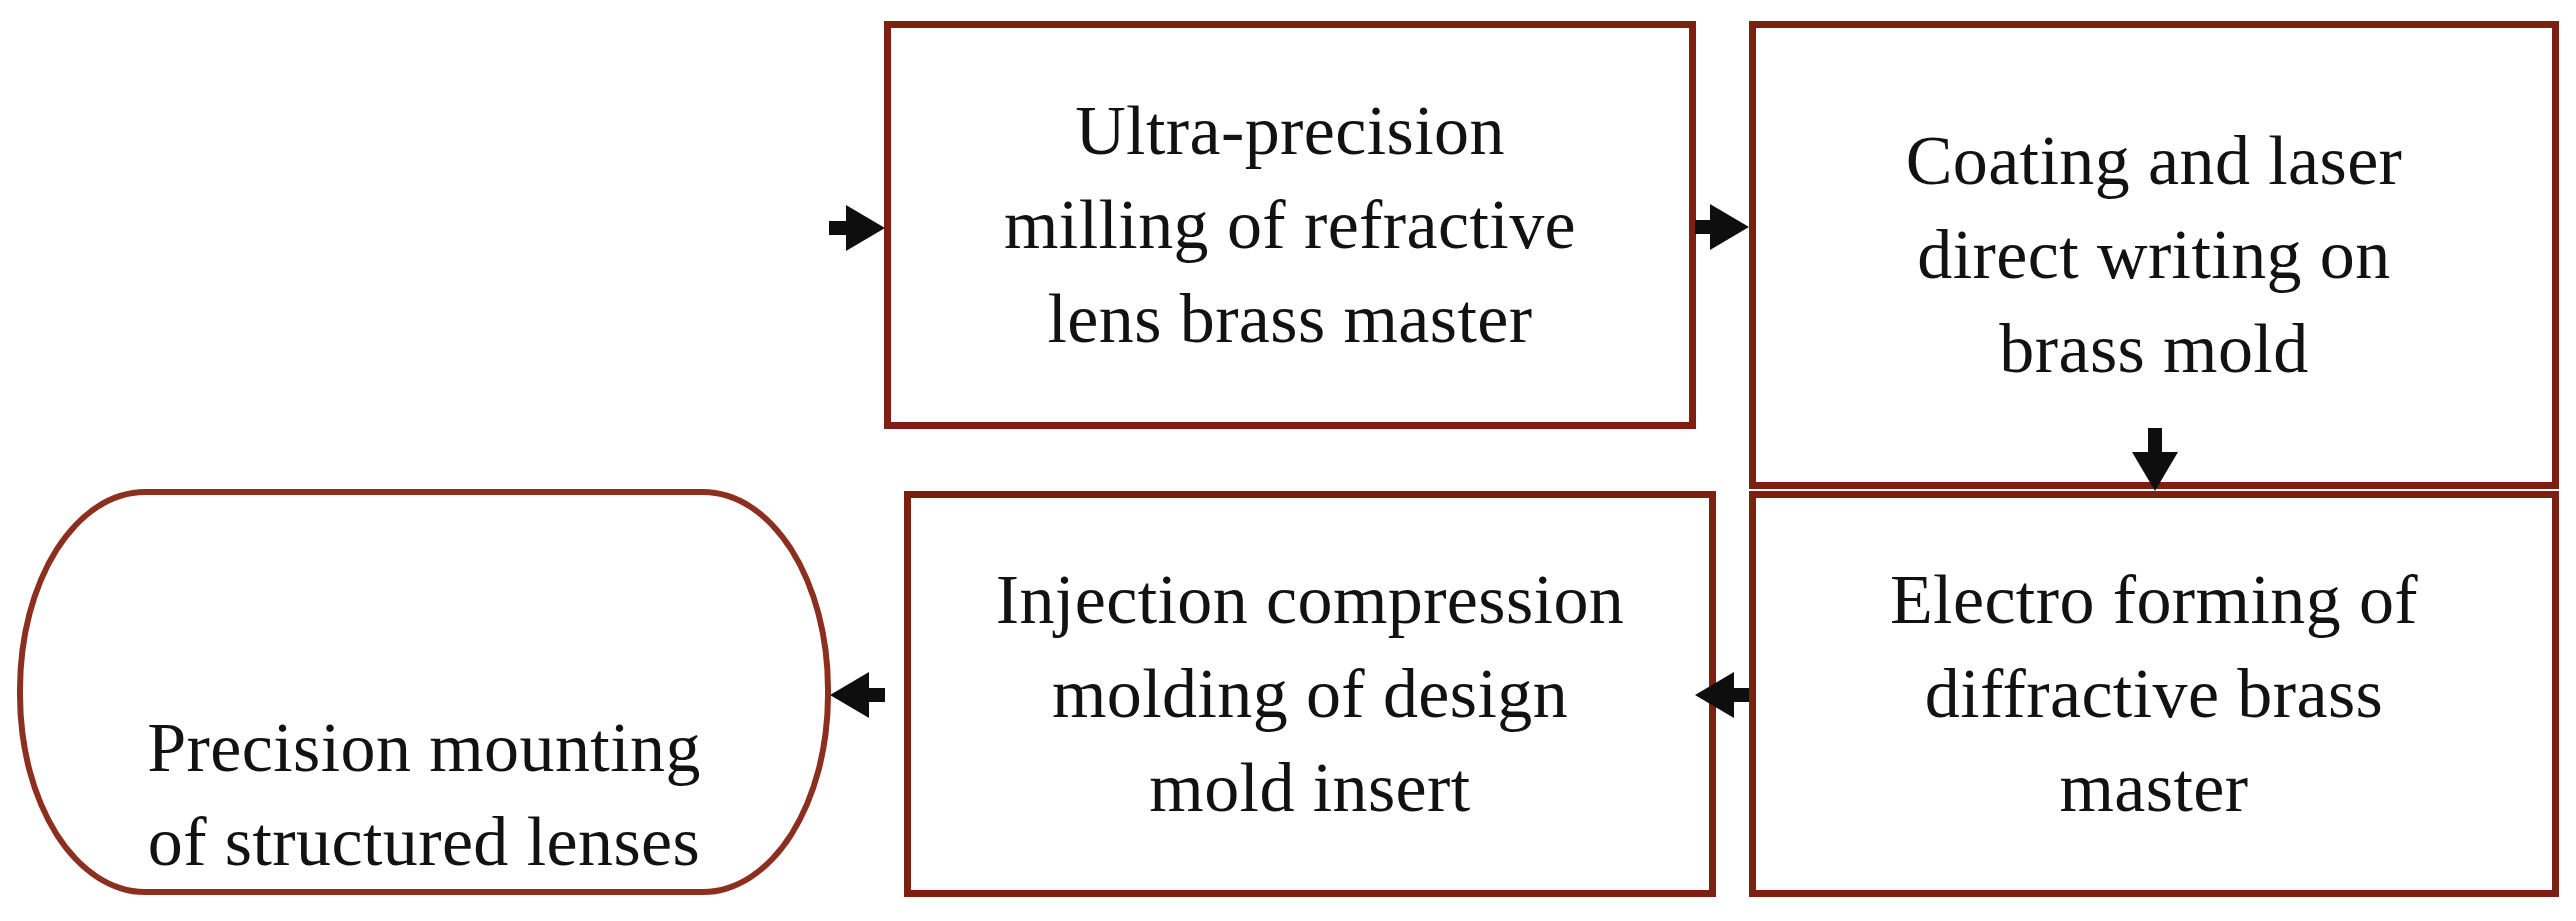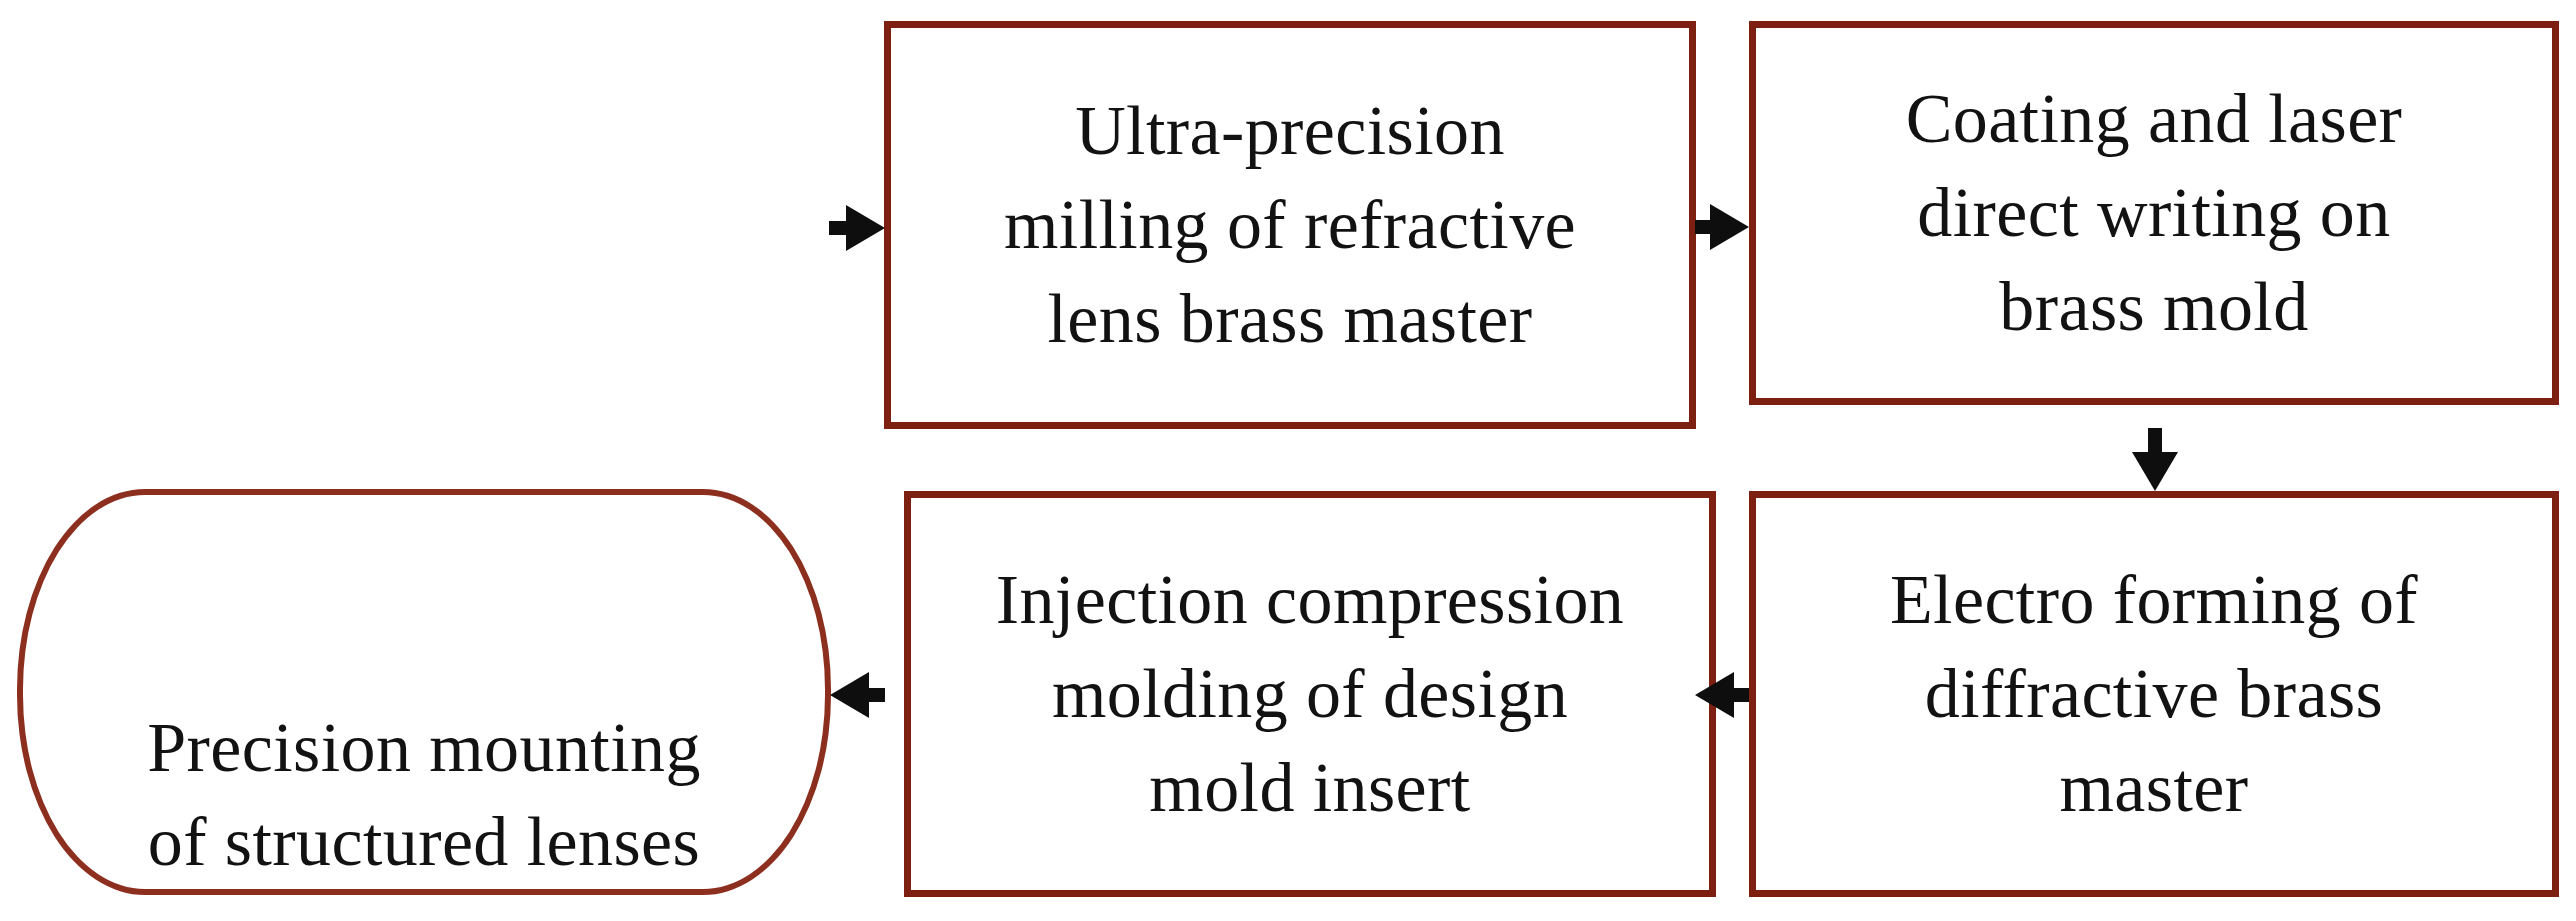--- a/index.html
+++ b/index.html
@@ -30,21 +30,21 @@
     font-size:70px;
     line-height:94px;
     letter-spacing:0.4px;
   }
   .node .line{white-space:nowrap;}
   .rect{border:7.7px solid var(--rect-border);}
   .rounded{border:6.8px solid var(--rounded-border);border-radius:128px / 200px;}
 
   #node-optical     {left:17px;  top:21px;  width:814px; height:410px;}
   #node-milling     {left:884px;top:21px;  width:812px; height:408px;}
-  #node-coating     {left:1749px;top:21px;  width:810px; height:384px;}
+  #node-coating     {left:1749px;top:21px;  width:810px; height:468px;}
   #node-electro     {left:1749px;top:491px; width:810px; height:406px;}
   #node-injection   {left:884px;top:491px; width:812px; height:406px;margin-left:20px;}
   #node-mounting    {left:17px;  top:489px; width:814px; height:406px;justify-content:flex-end;}
 
   .arrow{position:absolute;display:flex;align-items:center;}
   .arrow .shaft{background:var(--arrow);}
   .arrow-h .shaft{height:13.6px;flex:1;}
   .arrow-h{height:46px;}
   .head-right{
     width:0;height:0;

